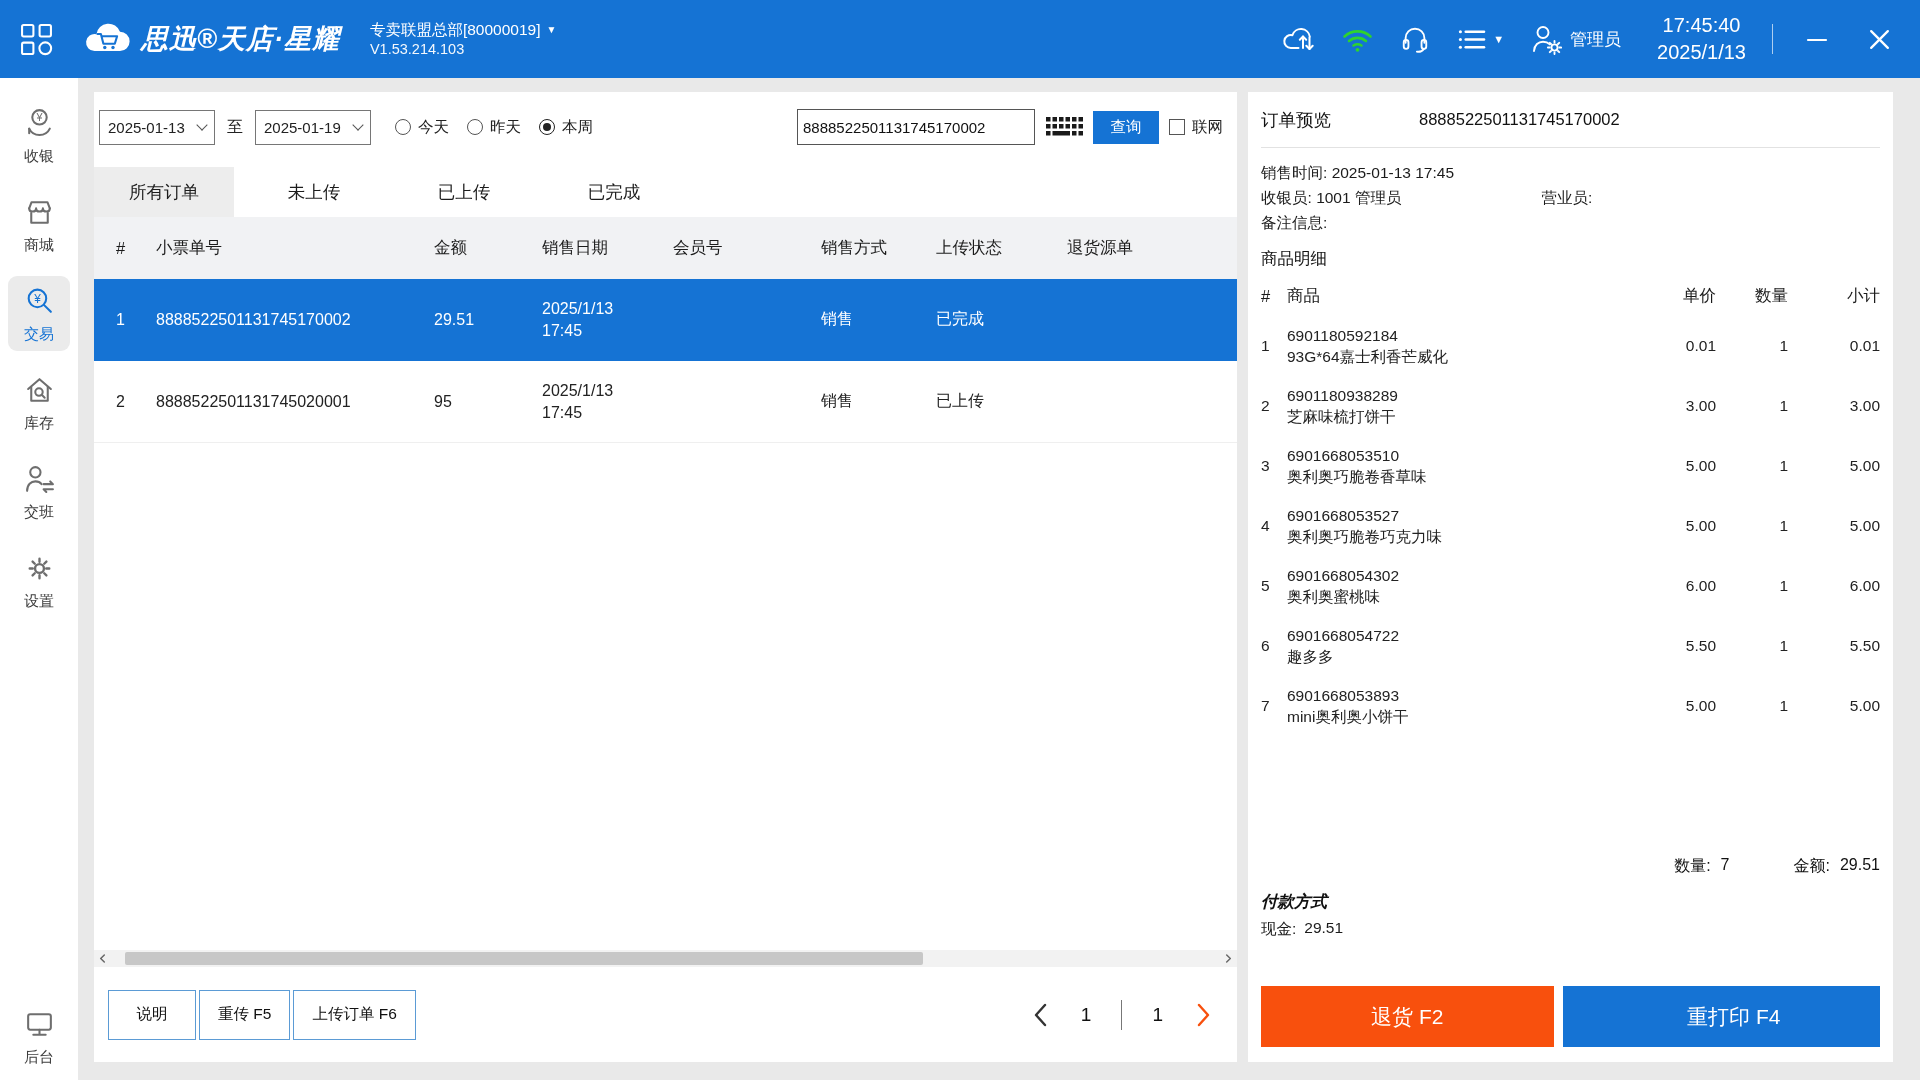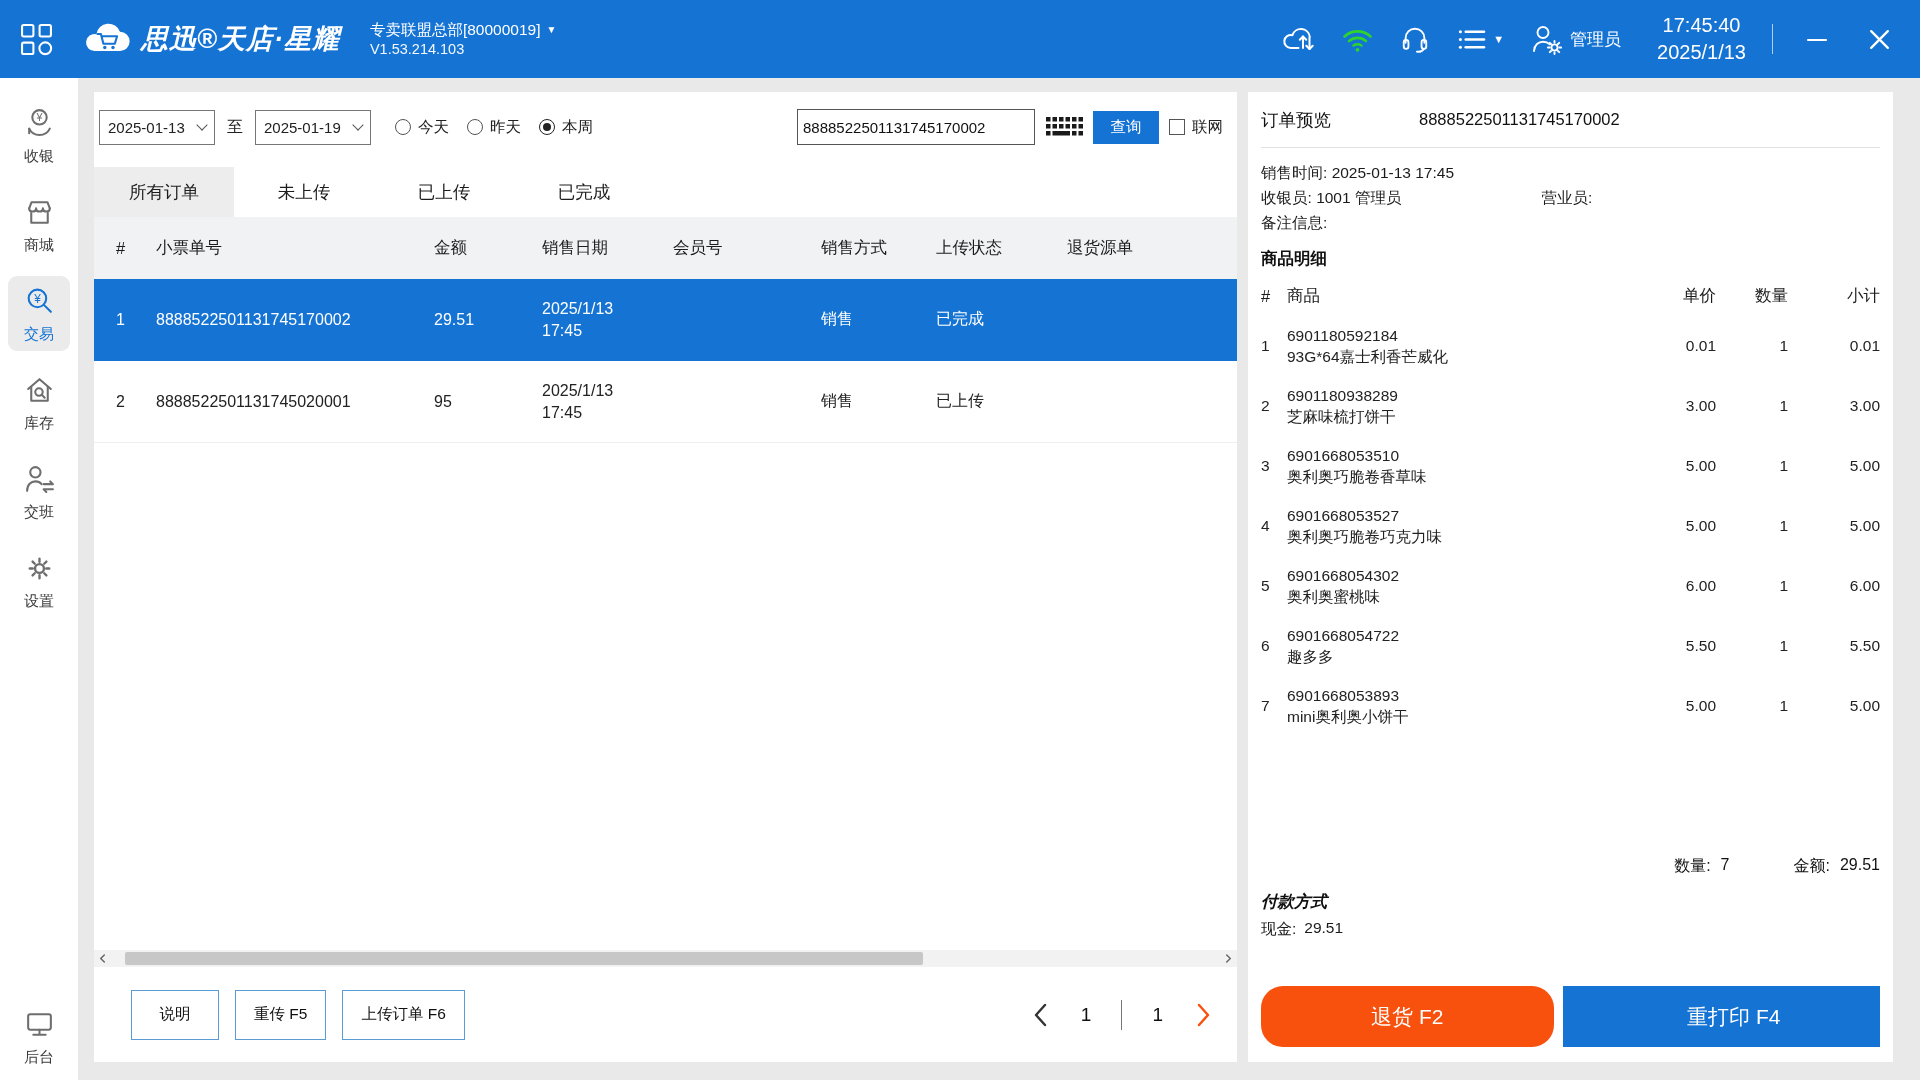--- a/index.html
+++ b/index.html
@@ -56,21 +56,21 @@
   .radio.checked .radio-dot{border-color:#222;}
   .radio.checked .radio-dot::after{content:"";position:absolute;inset:3px;background:#222;border-radius:50%;}
   .search-group{margin-left:auto;display:flex;align-items:center;gap:10px;}
   .search-input{width:238px;height:36px;border:1px solid #555;font-size:15px;padding:0 5px;font-family:inherit;color:#111;}
   .kb-icon{color:#1a1a1a;cursor:pointer;}
   .query-btn{width:66px;height:33px;background:var(--accent);color:#fff;border:none;font-size:15.5px;cursor:pointer;font-family:inherit;}
   .check{display:flex;align-items:center;gap:7px;font-size:15.5px;cursor:pointer;}
   .check-box{width:16px;height:16px;border:1px solid #555;background:#fff;flex-shrink:0;}
 
   
-  .tabs-row{display:flex;margin-top:22px;height:50px;flex-shrink:0;}
+  .tabs-row{display:flex;margin-top:22px;height:50px;flex-shrink:0;gap:10px;}
   .tab{width:140px;display:flex;align-items:center;justify-content:center;font-size:17.5px;color:#1c1c1c;cursor:pointer;}
   .tab.active{background:#EDEDED;}
 
   
   .otable{display:flex;flex-direction:column;flex:1;min-height:0;}
   .orow{display:grid;grid-template-columns:48px 278px 108px 131px 148px 115px 131px 1fr;align-items:center;}
   .orow > div{padding-left:14px;}
   .orow > div:first-child{padding-left:22px;}
   .ohead{background:var(--header-gray);height:62px;font-size:16.5px;color:#1b1b1b;flex-shrink:0;}
   .odata{height:82px;font-size:16px;border-bottom:1px solid #EFEFEF;cursor:pointer;}
@@ -78,48 +78,48 @@
   .odata.selected{background:var(--accent);color:#fff;border-bottom-color:var(--accent);}
   .table-spacer{flex:1;}
 
   
   .hscroll{height:17px;background:#F2F2F2;display:flex;align-items:center;flex-shrink:0;color:#666;}
   .hs-arrow{width:17px;height:17px;display:flex;align-items:center;justify-content:center;cursor:pointer;flex-shrink:0;}
   .hs-track{flex:1;height:100%;position:relative;}
   .hs-thumb{position:absolute;left:14px;top:2px;height:13px;width:72%;background:#C7C7C7;border-radius:2px;cursor:pointer;}
 
   
-  .main-footer{height:95px;display:flex;align-items:center;padding:0 24px 0 14px;gap:16px;flex-shrink:0;margin-left:23px;}
+  .main-footer{height:95px;display:flex;align-items:center;padding:0 24px 0 14px;gap:3px;flex-shrink:0;}
   .foot-btn{height:50px;min-width:88px;padding:0 18px;background:#fff;border:1px solid #5B9BD5;font-size:15.5px;color:#111;cursor:pointer;font-family:inherit;}
   .pager{margin-left:auto;display:flex;align-items:center;gap:30px;}
   .pg-num{font-size:19px;color:#111;}
   .pg-divider{width:1px;height:30px;background:#777;}
   .pg-arrow{cursor:pointer;color:#333;}
   .pg-arrow.next{color:var(--orange);}
 
   
   .pv-header{height:56px;display:flex;align-items:center;flex-shrink:0;border-bottom:1px solid #E2E2E2;}
   .pv-title{font-size:17.5px;color:#111;}
   .pv-orderno{font-size:16.5px;margin-left:88px;color:#111;}
   .pv-info{padding-top:12px;font-size:15.5px;line-height:25px;color:#1b1b1b;}
   .pv-info-row{display:flex;gap:22px;}
   .pv-clerk{margin-left:118px;}
-  .pv-detail-title{font-size:16.5px;font-weight:bold;margin-top:13px;color:#111;}
+  .pv-detail-title{font-size:16.5px;font-weight:normal;margin-top:13px;color:#111;}
   .igrid{display:grid;grid-template-columns:26px 1fr 84px 72px 92px;align-items:center;}
   .igrid .num{text-align:right;}
   .ihead{height:40px;margin-top:6px;font-size:16.5px;color:#1b1b1b;flex-shrink:0;}
   .irow{min-height:60px;font-size:15.5px;}
   .irow .iname{line-height:21px;padding:7px 0;}
   .pv-summary{display:flex;justify-content:flex-end;gap:64px;margin-top:120px;font-size:16px;color:#111;}
   .pv-sumitem{display:flex;gap:10px;}
   .pv-pay-title{font-size:16.5px;font-weight:bold;margin-top:14px;color:#111;font-style:italic;}
   .pv-pay-line{font-size:15.5px;margin-top:6px;color:#1b1b1b;display:flex;gap:8px;}
   .pv-actions{margin-top:auto;display:flex;gap:9px;padding-bottom:15px;}
   .pv-btn{flex:1;height:61px;border:none;color:#fff;font-size:21px;cursor:pointer;font-family:inherit;}
-  .pv-btn.refund{background:var(--orange);border-radius:22px;}
+  .pv-btn.refund{background:var(--orange);}
   .pv-btn.reprint{background:var(--accent);padding-left:25px;}
 </style>
 </head>
 <body>
 
 <div class="topbar">
   <span class="apps-btn">
     <svg width="33" height="33" viewBox="0 0 32 32" class="stroked">
         <rect x="2" y="2" width="11" height="11" rx="1.5"></rect>
         <rect x="19" y="2" width="11" height="11" rx="1.5"></rect>

